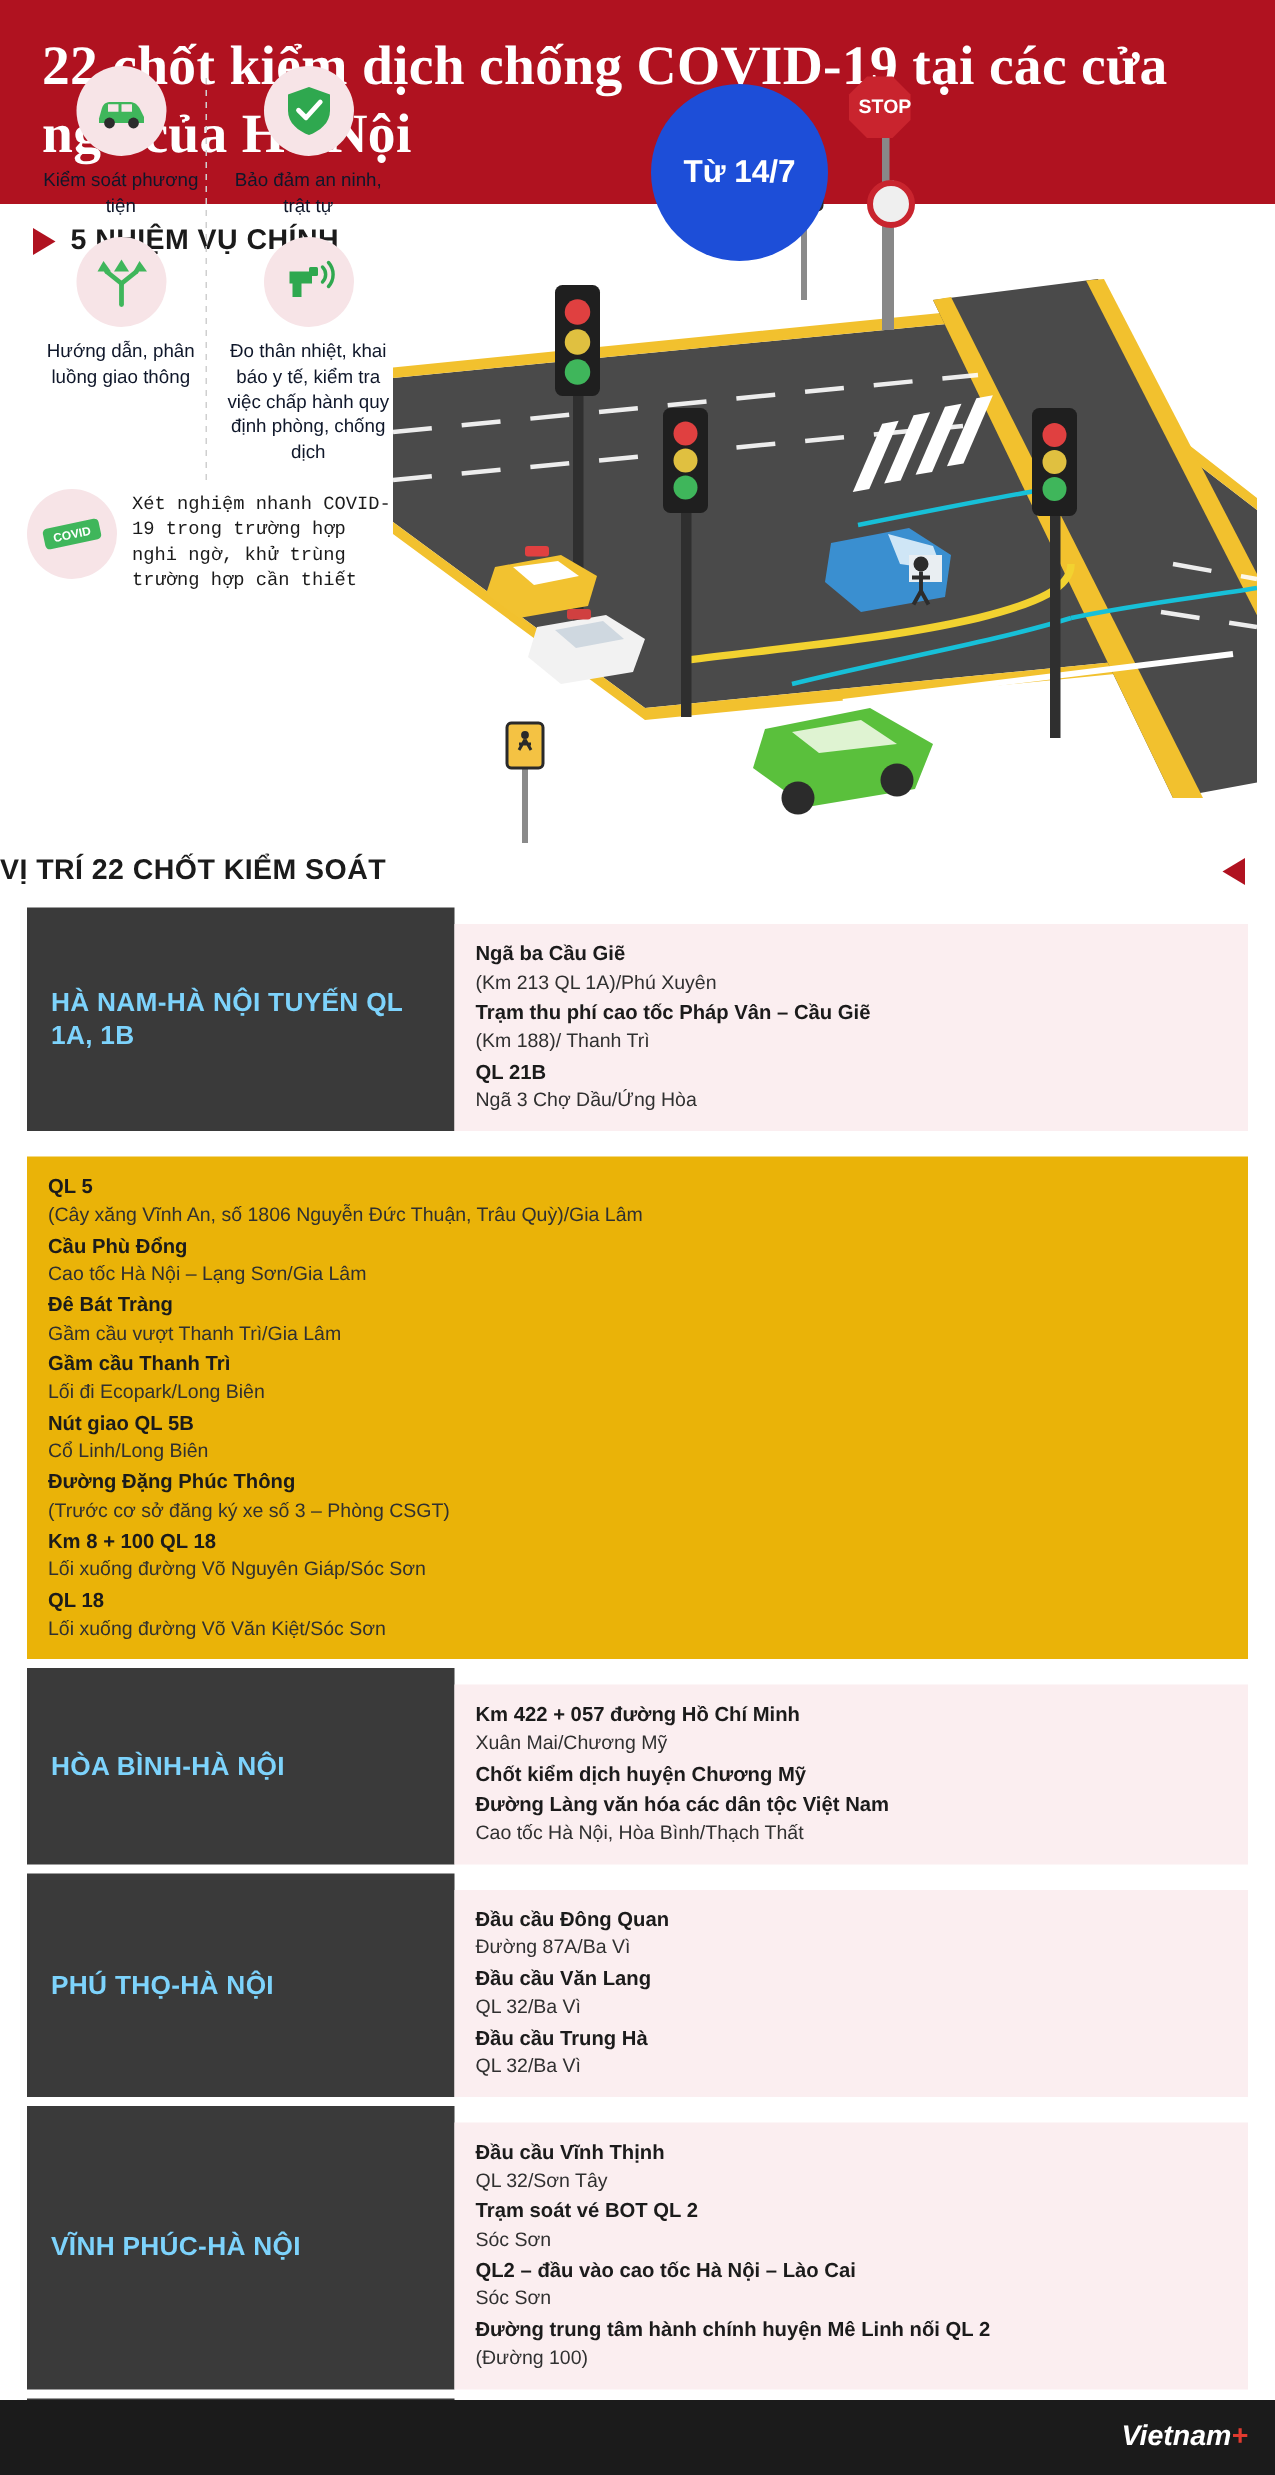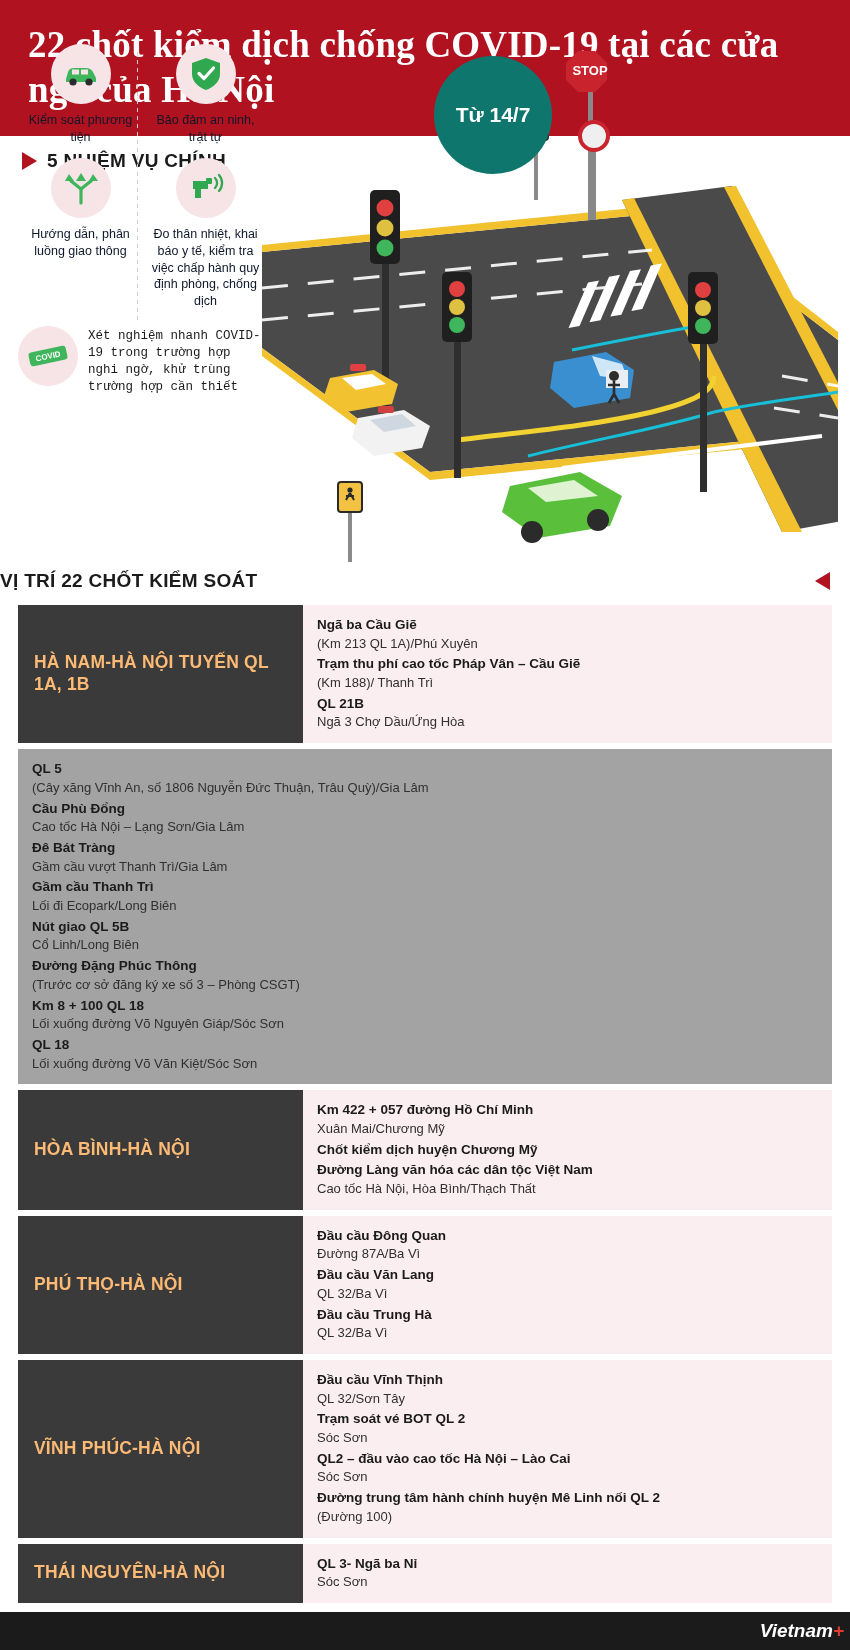--- a/index.html
+++ b/index.html
@@ -73,55 +73,55 @@
     position:absolute; left:137px; top:52px; width:1px; height:270px;
     background: repeating-linear-gradient(to bottom,#cfcfcf 0 4px, transparent 4px 8px);
   }
 
   
   .illus {
     position:absolute; left:262px; top:40px; width:576px; height:540px;
   }
   .badge-date {
     position:absolute; left:172px; top:16px; width:118px;height:118px;
-    border-radius:50%; background:#0f766e; color:#fff;
+    border-radius:50%; background:#1d4ed8; color:#fff;
     display:flex;align-items:center;justify-content:center;
     font-size:21px; font-weight:bold; z-index:5;
   }
 
   
   .loc-head {
     position:absolute; left:0; top:570px; width:850px;
     display:flex; align-items:center; justify-content:space-between; gap:12px;
     padding-right: 20px;
   }
   .loc-head span { font-size:19px; font-weight:bold; color:#1b1b1b; letter-spacing:.3px;}
 
   
   .tbl { position:absolute; left:18px; top:605px; width:814px; }
   .row { display:flex; margin-bottom:6px; }
   .row .left {
-    width:285px; background:#3a3a3a; color:#fdba74;
+    width:285px; background:#3a3a3a; color:#7dd3fc;
     font-size:17.5px; font-weight:bold; line-height:1.25;
     display:flex; align-items:center; padding:14px 16px;
     letter-spacing:.2px;
   }
   .row .right {
-    flex:1; background:#fbeef0; padding:10px 14px;
-  }
-  .row.alt .right { background:#a3a3a3; }
+    flex:1; background:#fbeef0; padding:10px 14px;margin-top:11px;
+  }
+  .row.alt .right { background:#eab308; }
   .entry { margin-bottom:1px; }
   .entry .name { font-size:13.5px; font-weight:bold; color:#1b1b1b; line-height:1.45; }
   .entry .sub { font-size:13px; color:#303030; line-height:1.45; }
 
   
   .footer {
-    position:absolute; left:0; bottom:0; width:850px; height:38px;
+    position:absolute; left:0; bottom:0; width:850px; height:50px;
     background:#1b1b1b; display:flex; align-items:center; justify-content:flex-end;
-    padding-right:6px;
+    padding-right:18px;
   }
   .footer .brand { color:#fff; font-size:19px; font-weight:bold; font-style:italic; }
   .footer .brand .plus { color:#e03a2f; }
 </style>
 </head>
 <body>
 
 <div class="page">
 
   <div class="header">

